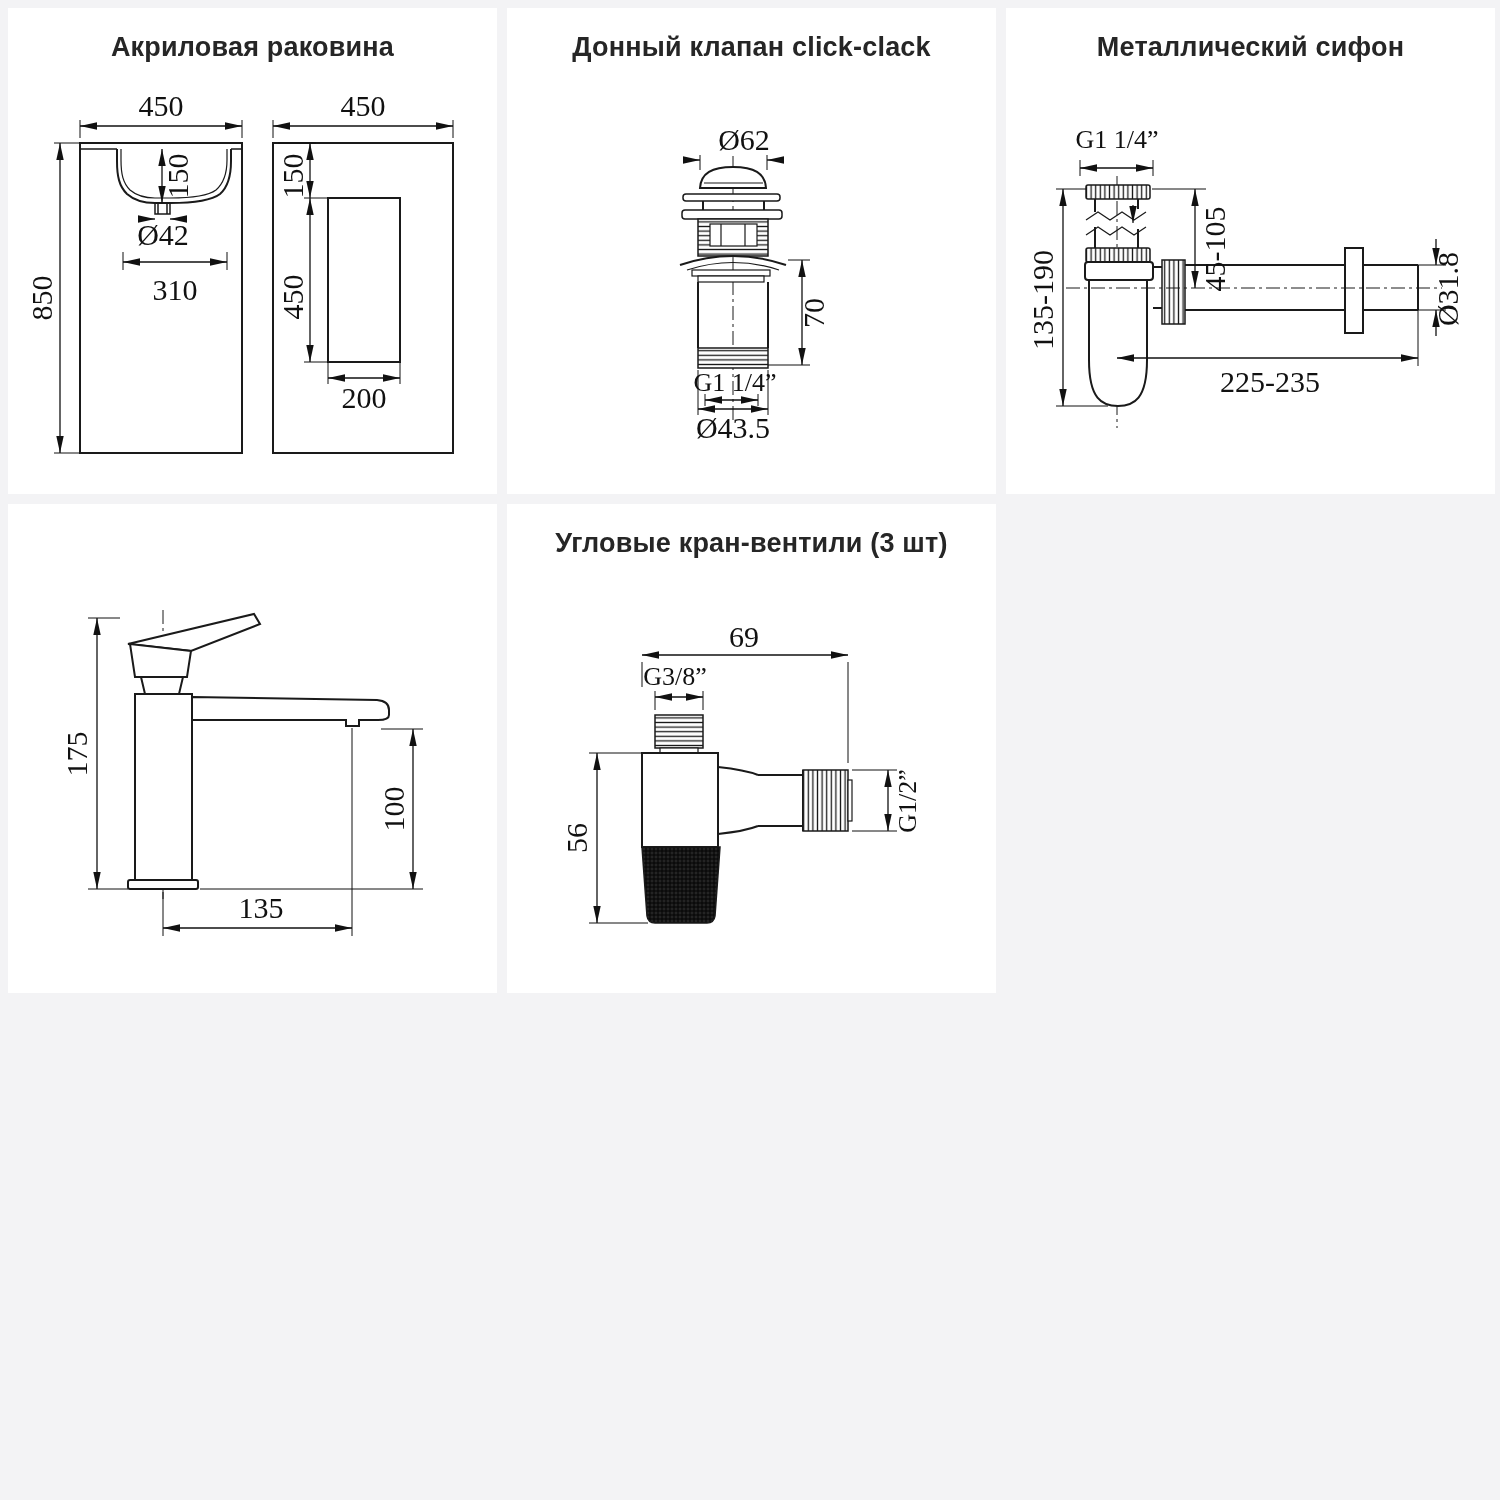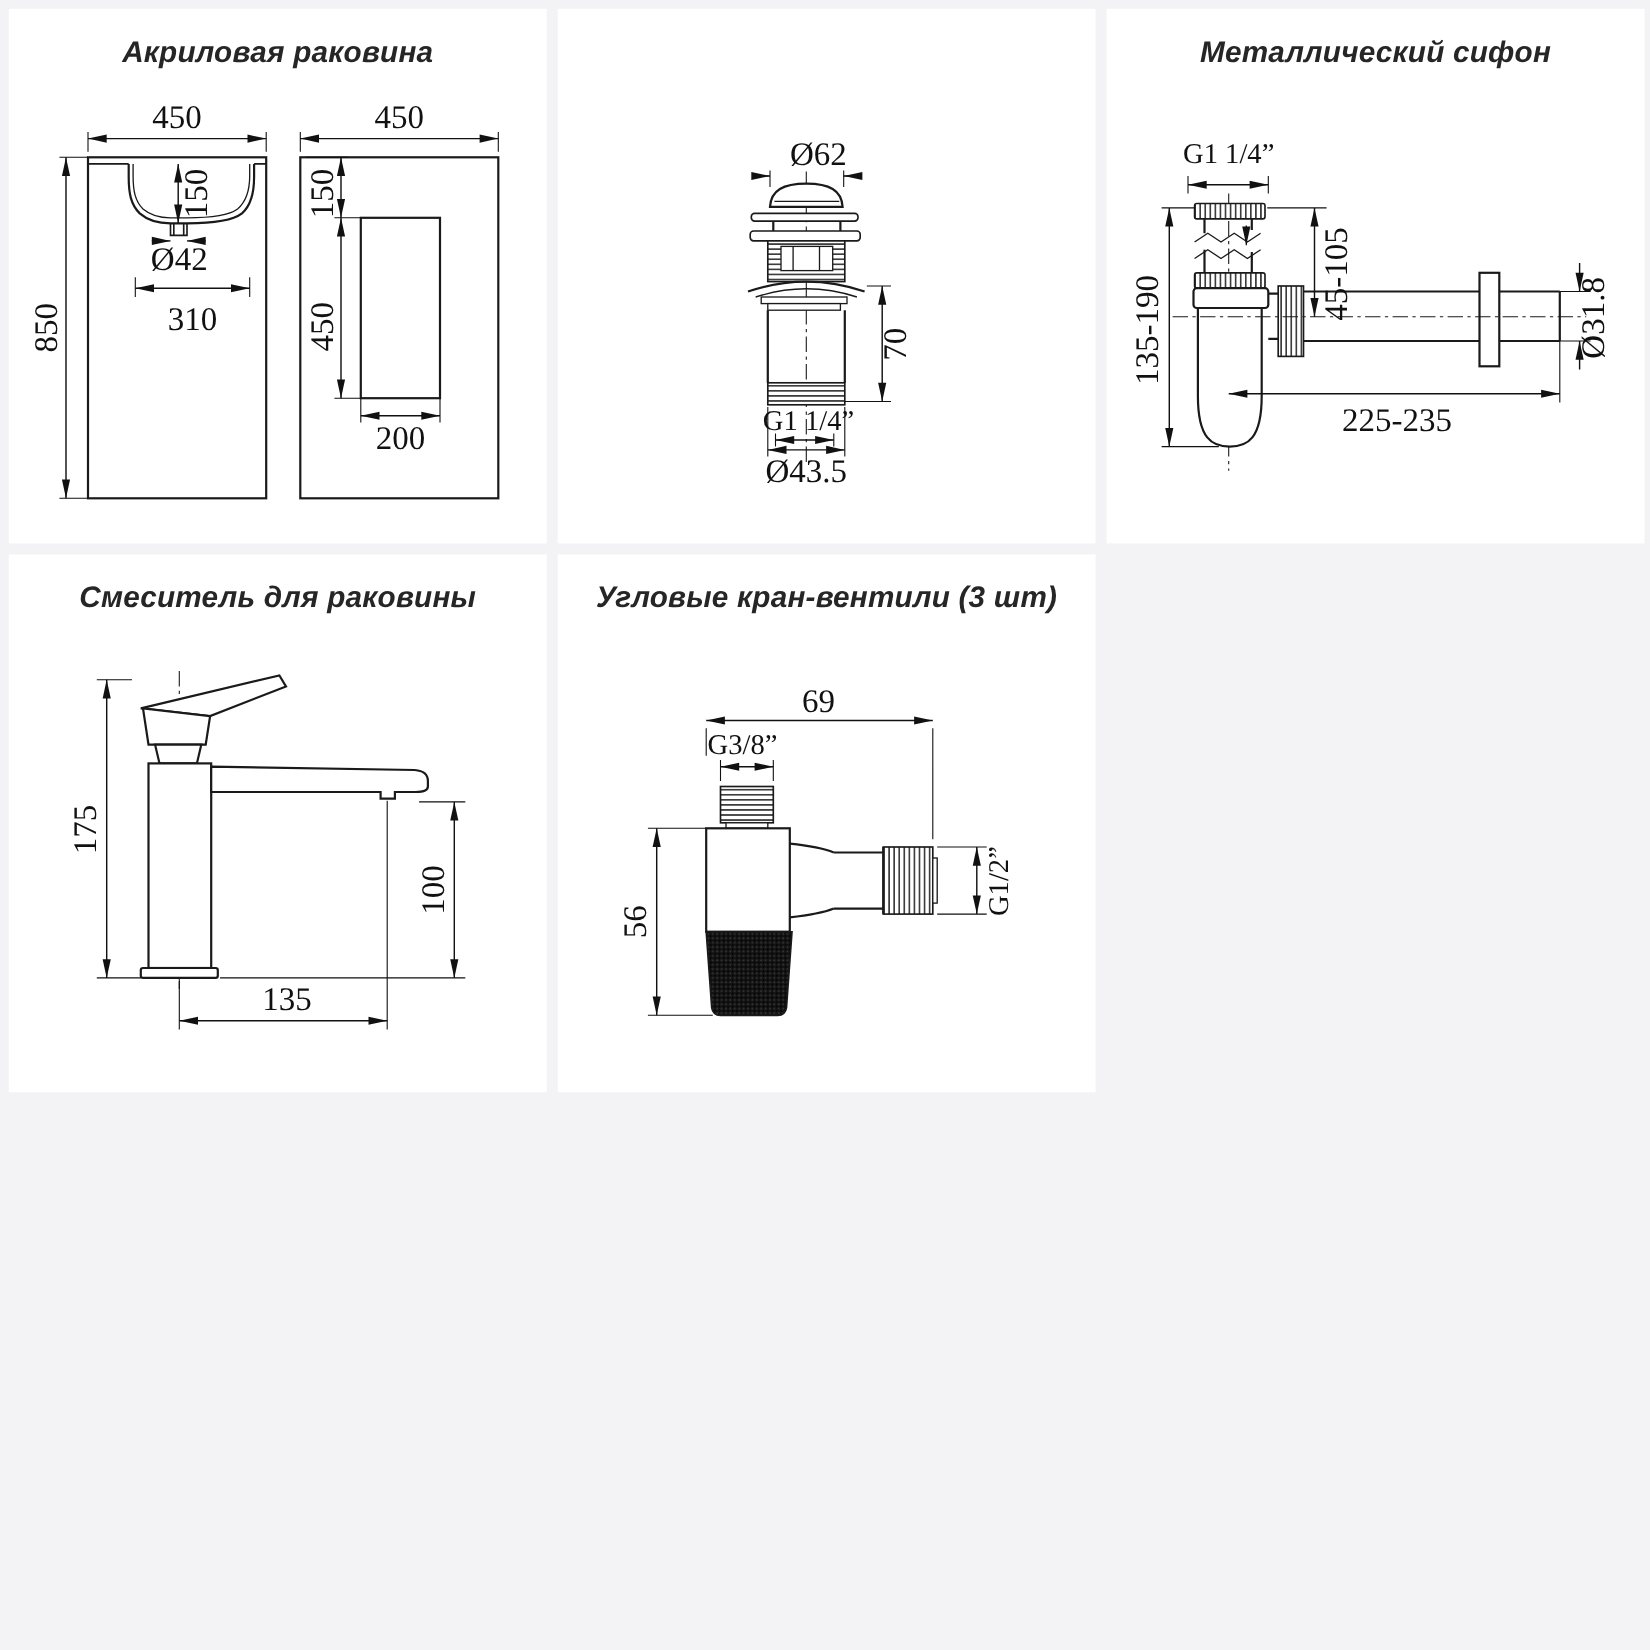--- a/index.html
+++ b/index.html
@@ -2,21 +2,21 @@
 <html><head>
 <meta charset="utf-8">
 <style>
   html,body{margin:0;padding:0;}
   body{width:1500px;height:1500px;background:#f3f3f5;position:relative;
        font-family:"Liberation Sans",sans-serif;}
   .grid{position:absolute;left:8px;top:8px;display:grid;
         grid-template-columns:489px 489px 489px;grid-template-rows:486px 489px;gap:10px;}
   .card{background:#ffffff;position:relative;overflow:hidden;}
   .card .ttl{margin:0;padding-top:24px;text-align:center;font-size:27px;font-weight:700;
-        color:#262626;letter-spacing:.2px;position:relative;z-index:2;font-style:italic;}
+        color:#262626;letter-spacing:.2px;position:relative;z-index:2;}
   .card svg{position:absolute;left:0;top:0;z-index:1;}
   .empty{background:transparent;}
   
   svg .p2{stroke:#1a1a1a;stroke-width:2;fill:none;}
   svg .p15{stroke:#1a1a1a;stroke-width:1.5;fill:none;}
   svg .p12{stroke:#1a1a1a;stroke-width:1.2;fill:none;}
   svg .pw{fill:#ffffff;}
   svg .ext{stroke:#111;stroke-width:1;fill:none;}
   svg .diml{stroke:#111;stroke-width:1.3;fill:none;}
   svg .cl{stroke:#1a1a1a;stroke-width:1;fill:none;stroke-dasharray:14 4 3 4;}
@@ -87,20 +87,21 @@
       <path class="diml" d="M302,190 V354" marker-start="url(#ar)" marker-end="url(#ar)"></path>
       <text class="dim" x="295" y="168" text-anchor="middle" transform="rotate(-90 295 168)">150</text>
       <text class="dim" x="295" y="289" text-anchor="middle" transform="rotate(-90 295 289)">450</text>
       <path class="ext" d="M320,354 V376 M392,354 V376"></path>
       <path class="diml" d="M320,370 H392" marker-start="url(#ar)" marker-end="url(#ar)"></path>
       <text class="dim" x="356" y="400" text-anchor="middle">200</text>
     </svg>
   </div>
 
   <div class="card">
+    <h2 class="ttl">Донный клапан click-clack</h2>
     <svg width="489" height="486" viewBox="0 0 489 486">
       <path class="cl" d="M226,148 V412"></path>
 
       <path class="p2 pw" d="M193,180 C194,165 205,159 226,159 C247,159 258,165 259,180 Z"></path>
       <path class="p12" d="M197,175 H256"></path>
       <rect class="p15 pw" x="176" y="186" width="97" height="7" rx="3"></rect>
       <path class="p2" d="M196,193 V202 M257,193 V202"></path>
       <rect class="p15 pw" x="175" y="202" width="100" height="9" rx="3"></rect>
 
       <rect class="thrH" x="191" y="211" width="70" height="37"></rect>
@@ -169,21 +170,20 @@
       <path class="diml" d="M430,328 V302" marker-end="url(#ar)"></path>
       <text class="dim" x="452" y="281" text-anchor="middle" transform="rotate(-90 452 281)">Ø31.8</text>
 
       <path class="ext" d="M412,302 V358"></path>
       <path class="diml" d="M111,350 H412" marker-start="url(#ar)" marker-end="url(#ar)"></path>
       <text class="dim" x="264" y="384" text-anchor="middle">225-235</text>
     </svg>
   </div>
 
   <div class="card">
-    <h2 class="ttl">Смеситель для раковины</h2>
     <svg width="489" height="489" viewBox="0 0 489 489">
       <path class="cl" d="M155,106 V398"></path>
 
       <path class="p2 pw" d="M120,140 L246,110 L252,120 L183,147 Z"></path>
       <path class="p2 pw" d="M122,140 L183,147 L179,173 L127,173 Z"></path>
       <path class="p2 pw" d="M133,173 L175,173 L171,190 L137,190 Z"></path>
 
       <rect class="p2 pw" x="127" y="190" width="57" height="186"></rect>
       <path class="p2 pw" d="M184,193 L369,196 Q381,197 381,206 L381,211 Q381,216 370,216 L351,216 L351,222 L338,222 L338,216 L184,216 Z"></path>
       <rect class="p2 pw" x="120" y="376" width="70" height="9" rx="2"></rect>

